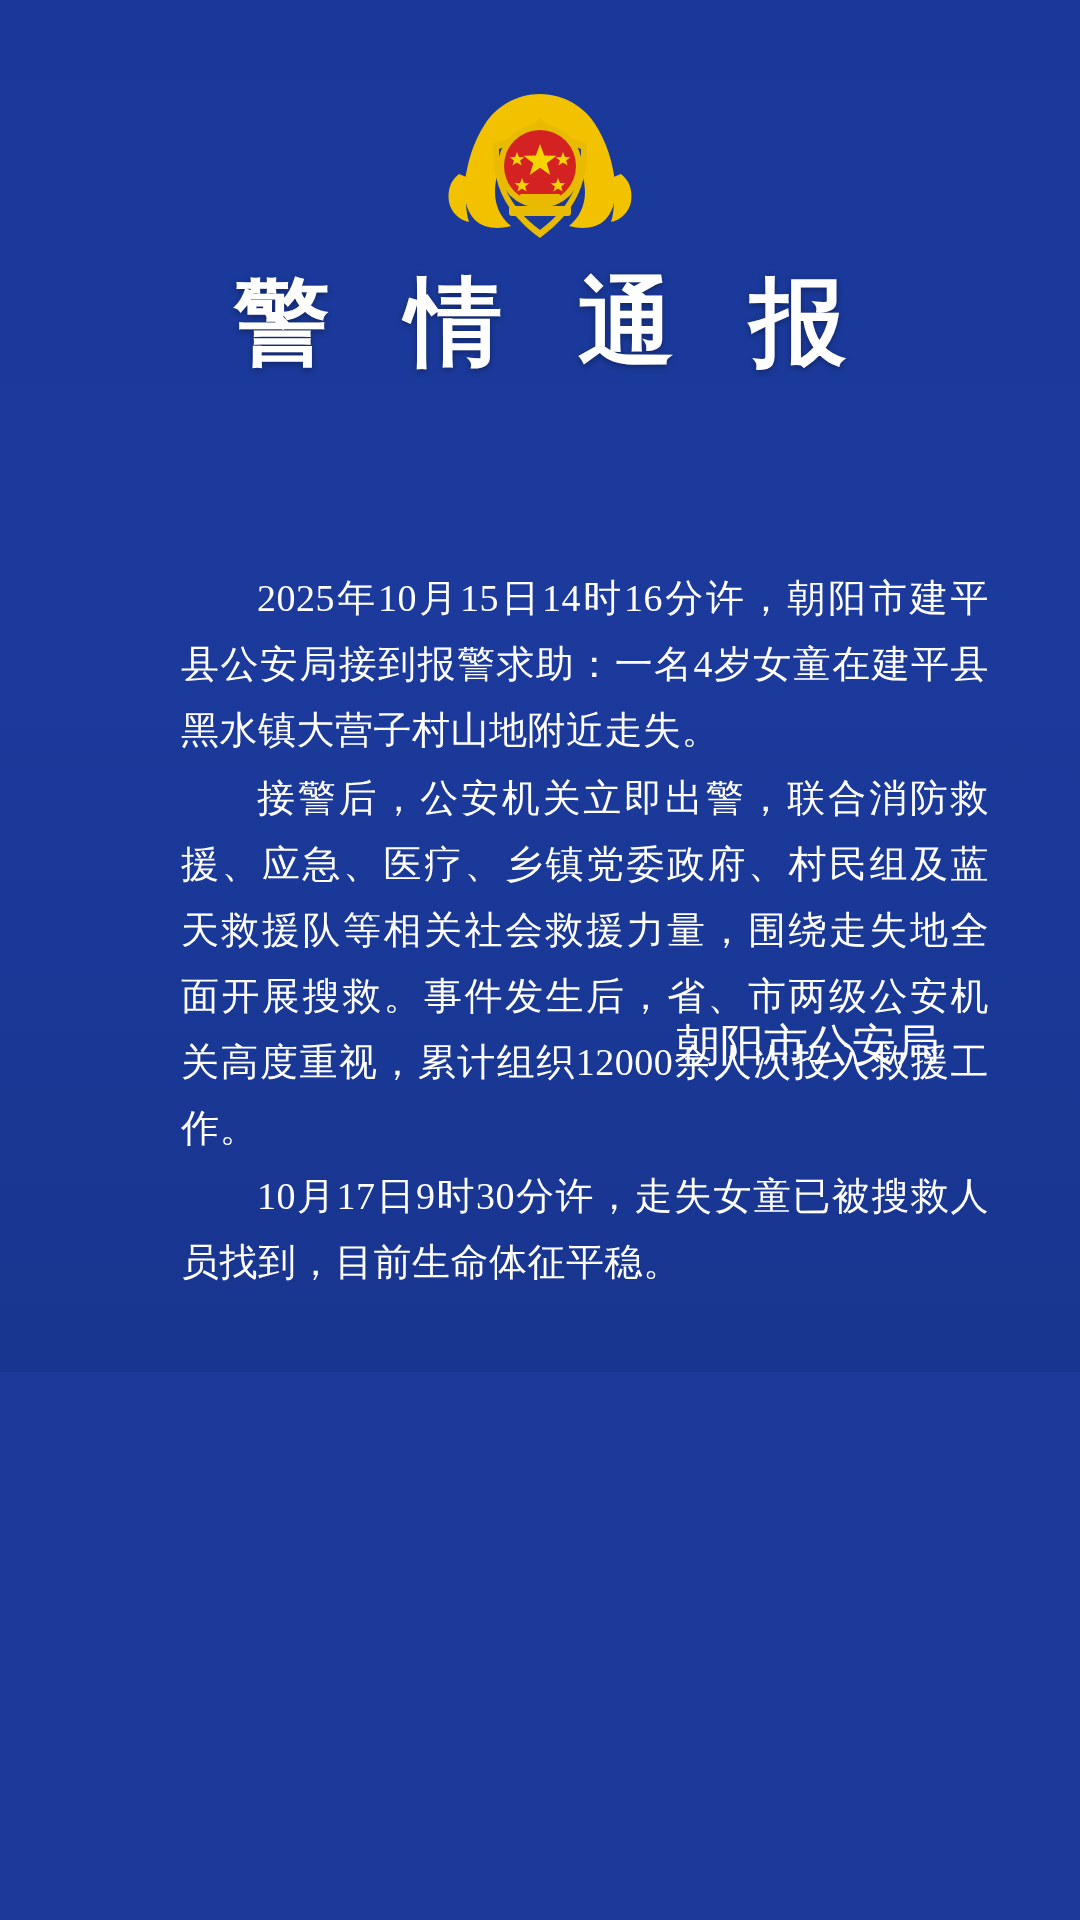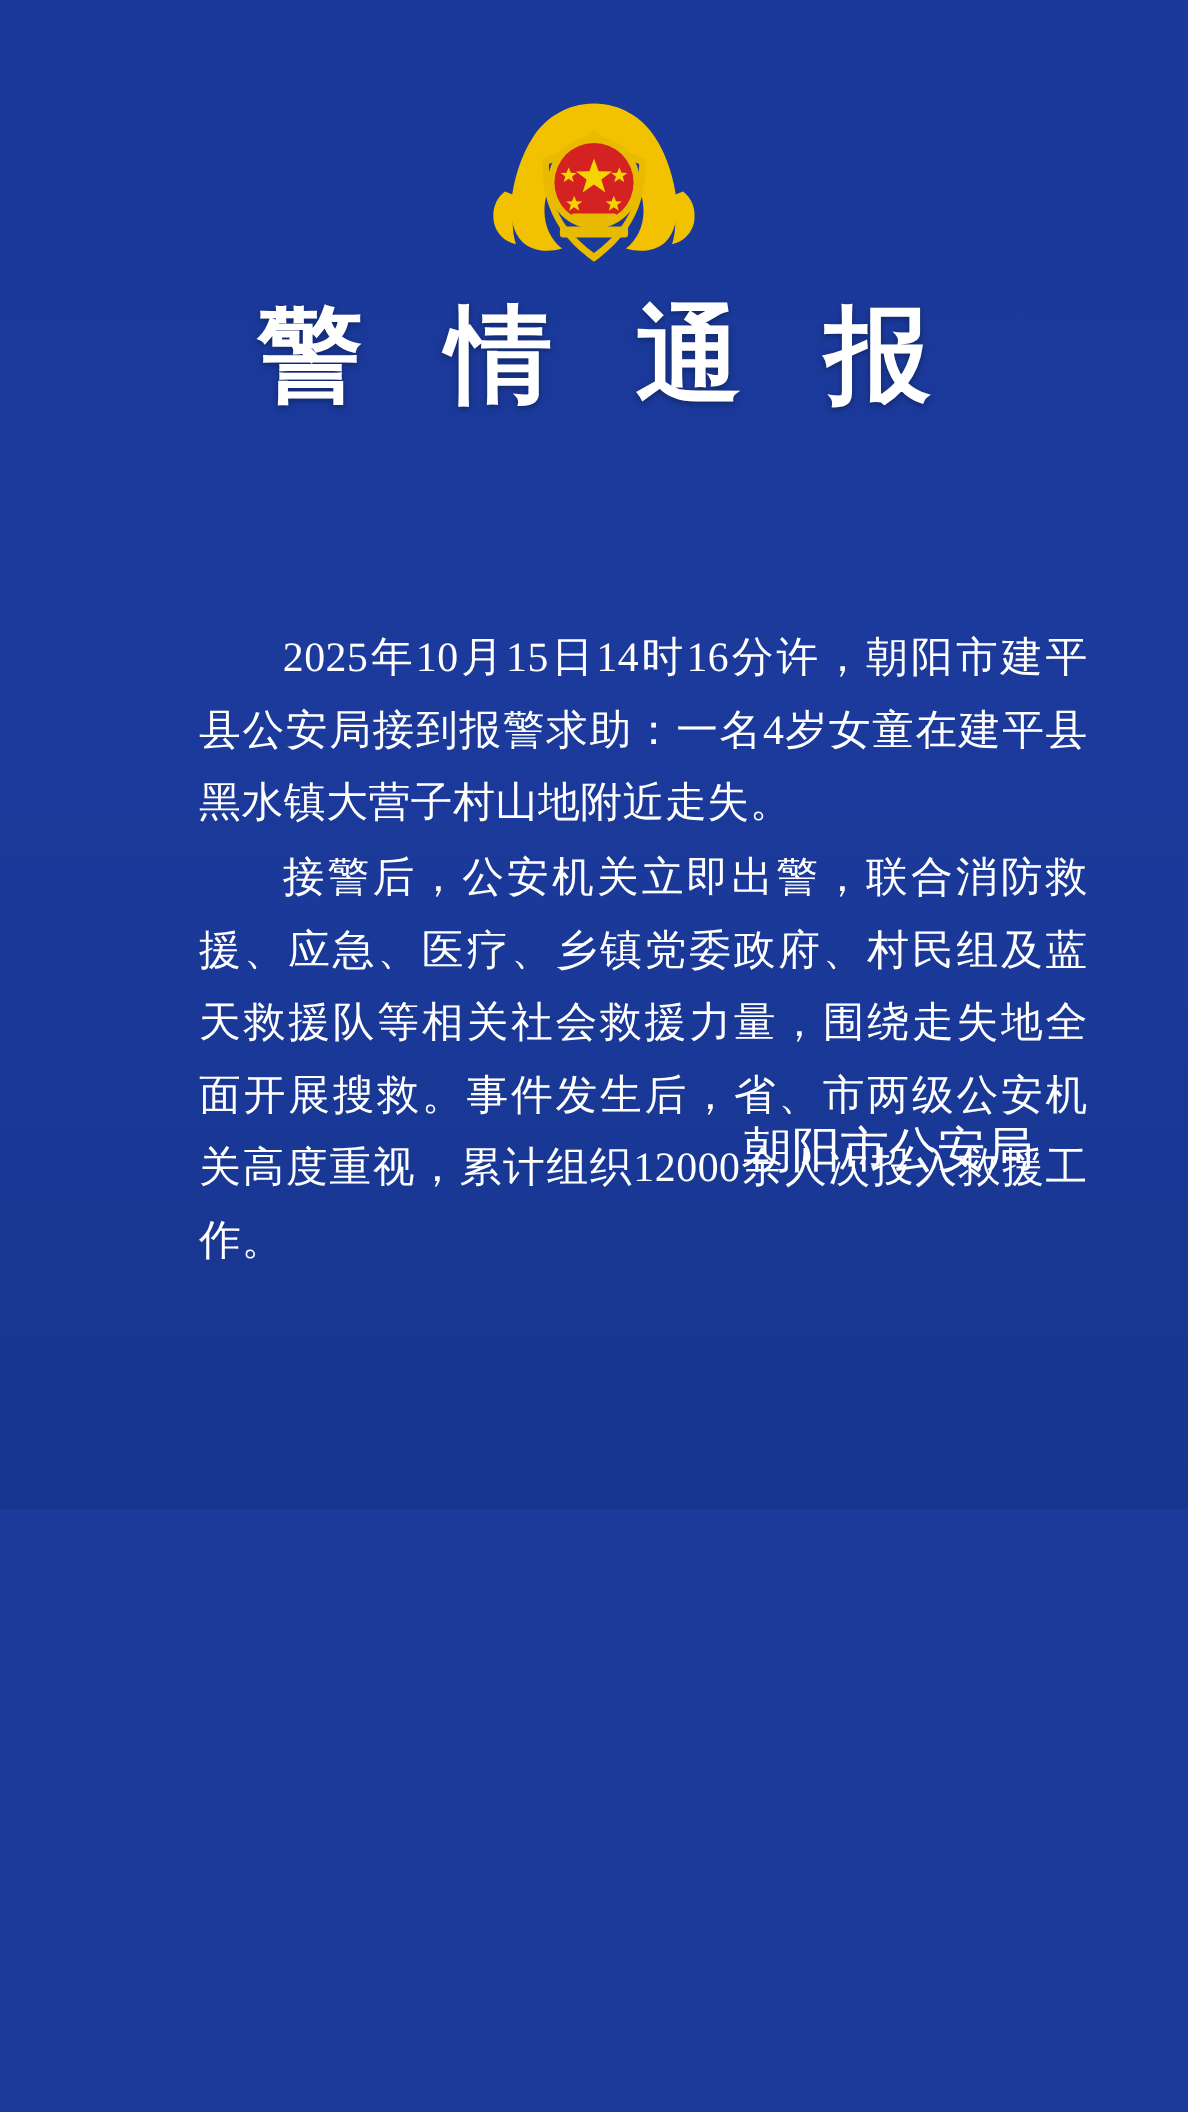--- a/index.html
+++ b/index.html
@@ -118,19 +118,20 @@
         <rect x="74" y="116" width="42" height="9" rx="3" fill="#e8bb00"></rect>
       </svg>
     </div>
   </div>
 
   <div class="title">警 情 通 报</div>
 
   <div class="body-text">
     <p>2025年10月15日14时16分许，朝阳市建平县公安局接到报警求助：一名4岁女童在建平县黑水镇大营子村山地附近走失。</p>
     <p>接警后，公安机关立即出警，联合消防救援、应急、医疗、乡镇党委政府、村民组及蓝天救援队等相关社会救援力量，围绕走失地全面开展搜救。事件发生后，省、市两级公安机关高度重视，累计组织12000余人次投入救援工作。</p>
+    <p>10月17日9时30分许，走失女童已被搜救人员找到，目前生命体征平稳。</p>
   </div>
 
   <div class="signature">
     <div>朝阳市公安局</div>
   </div>
 
 </div>
 
 </body></html>

